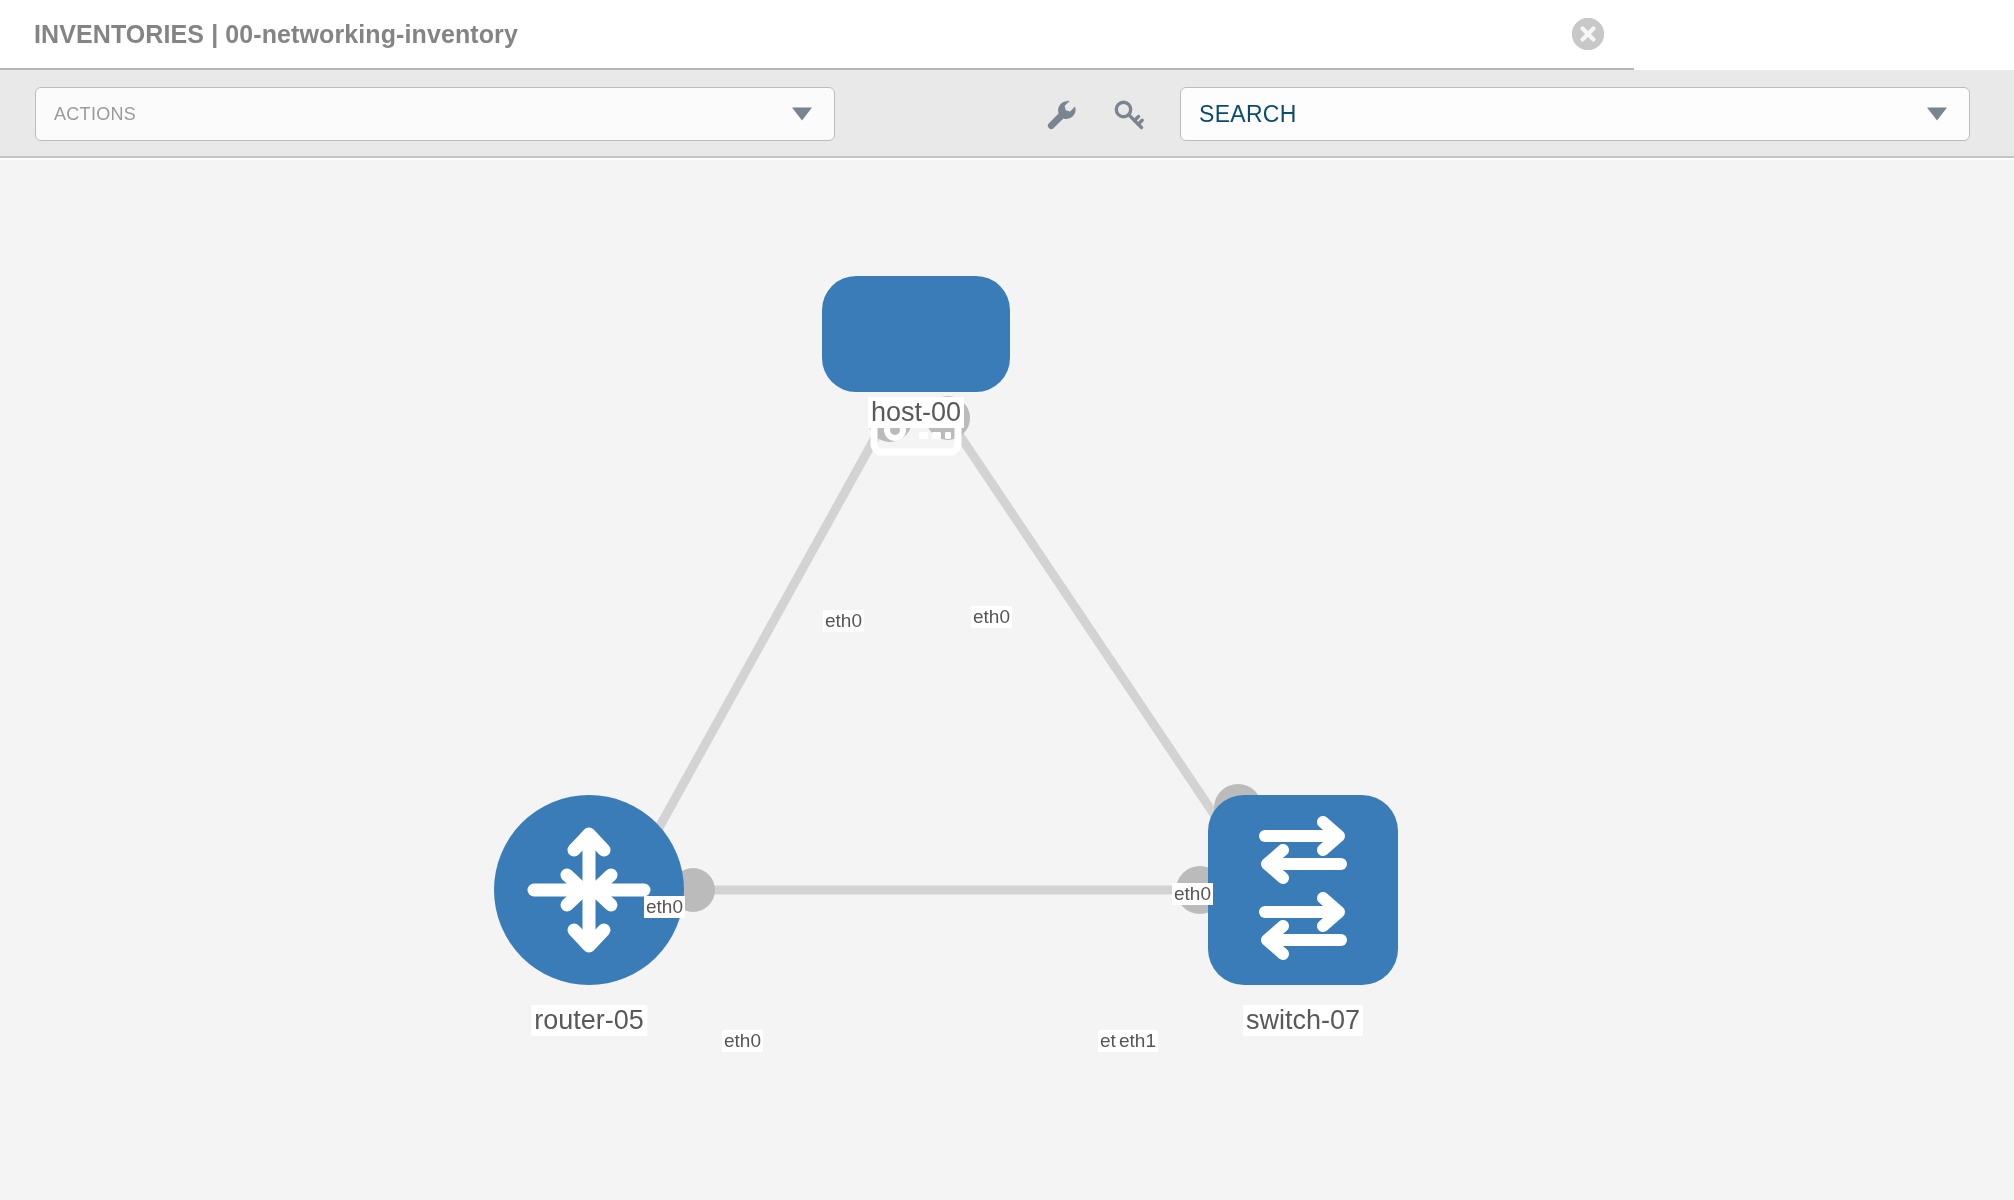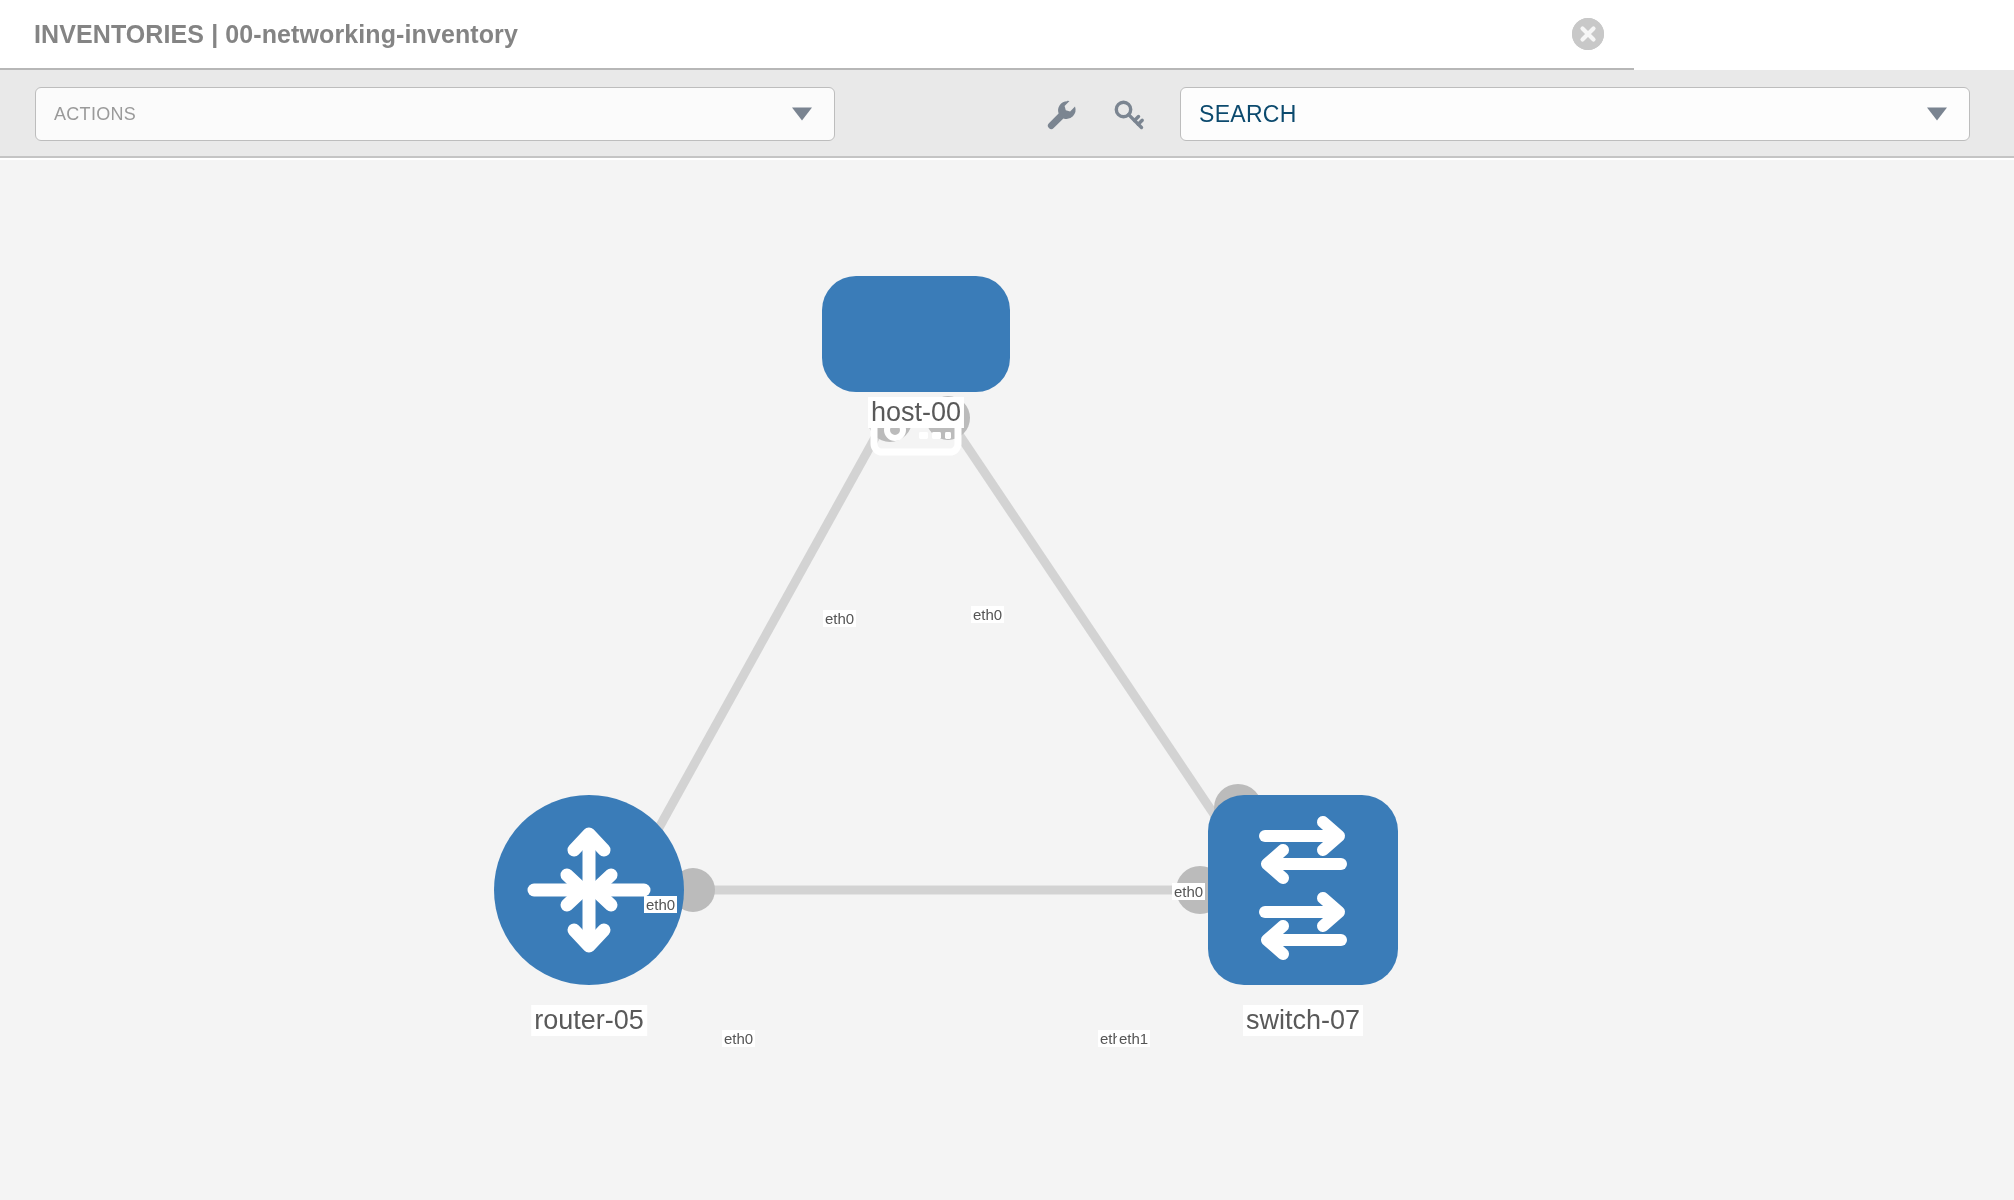--- a/index.html
+++ b/index.html
@@ -125,21 +125,21 @@
     position: absolute;
     font-size: 27px;
     color: #595959;
     background: #ffffff;
     padding: 0 3px;
     white-space: nowrap;
     transform: translateX(-50%);
   }
   .edge-label {
     position: absolute;
-    font-size: 15px;
+    font-size: 19px;
     color: #555555;
     background: #ffffff;
     padding: 0 2px;
     white-space: nowrap;
   }
 </style>
 </head>
 <body>
 
 <div id="app">

